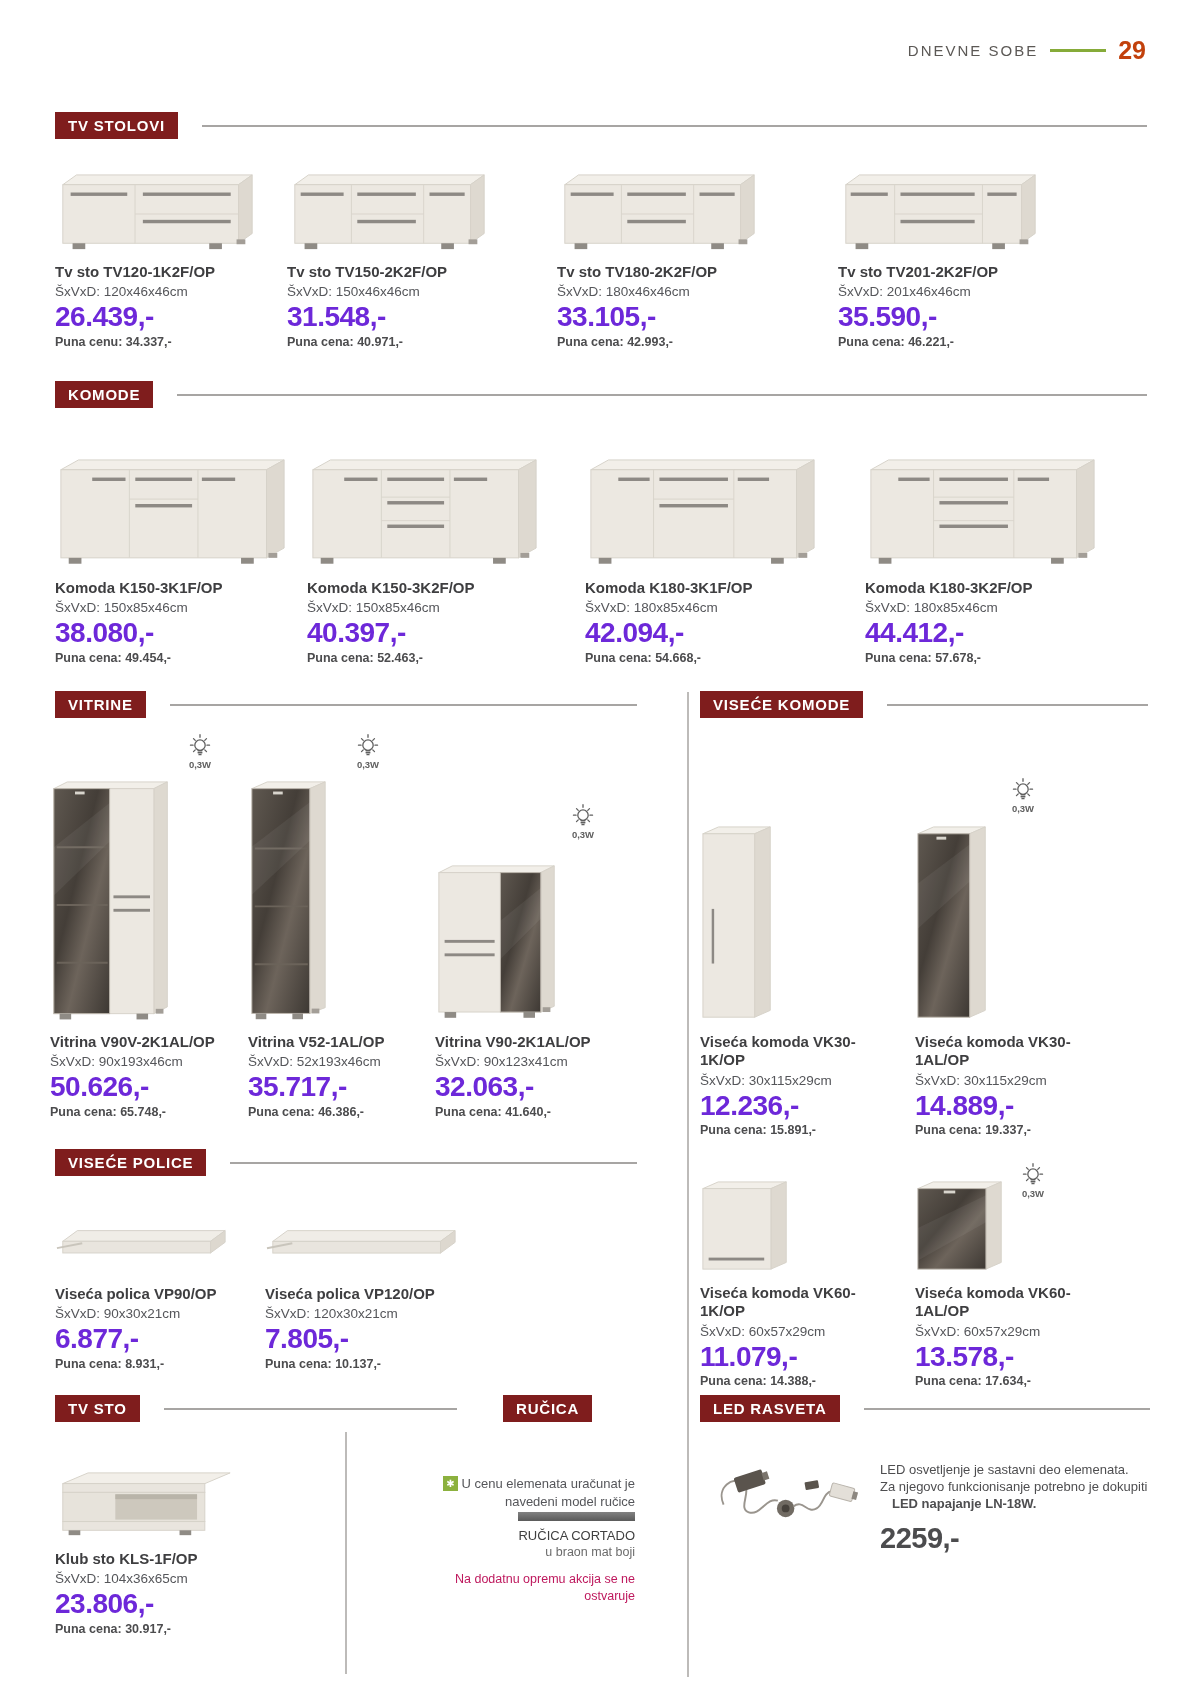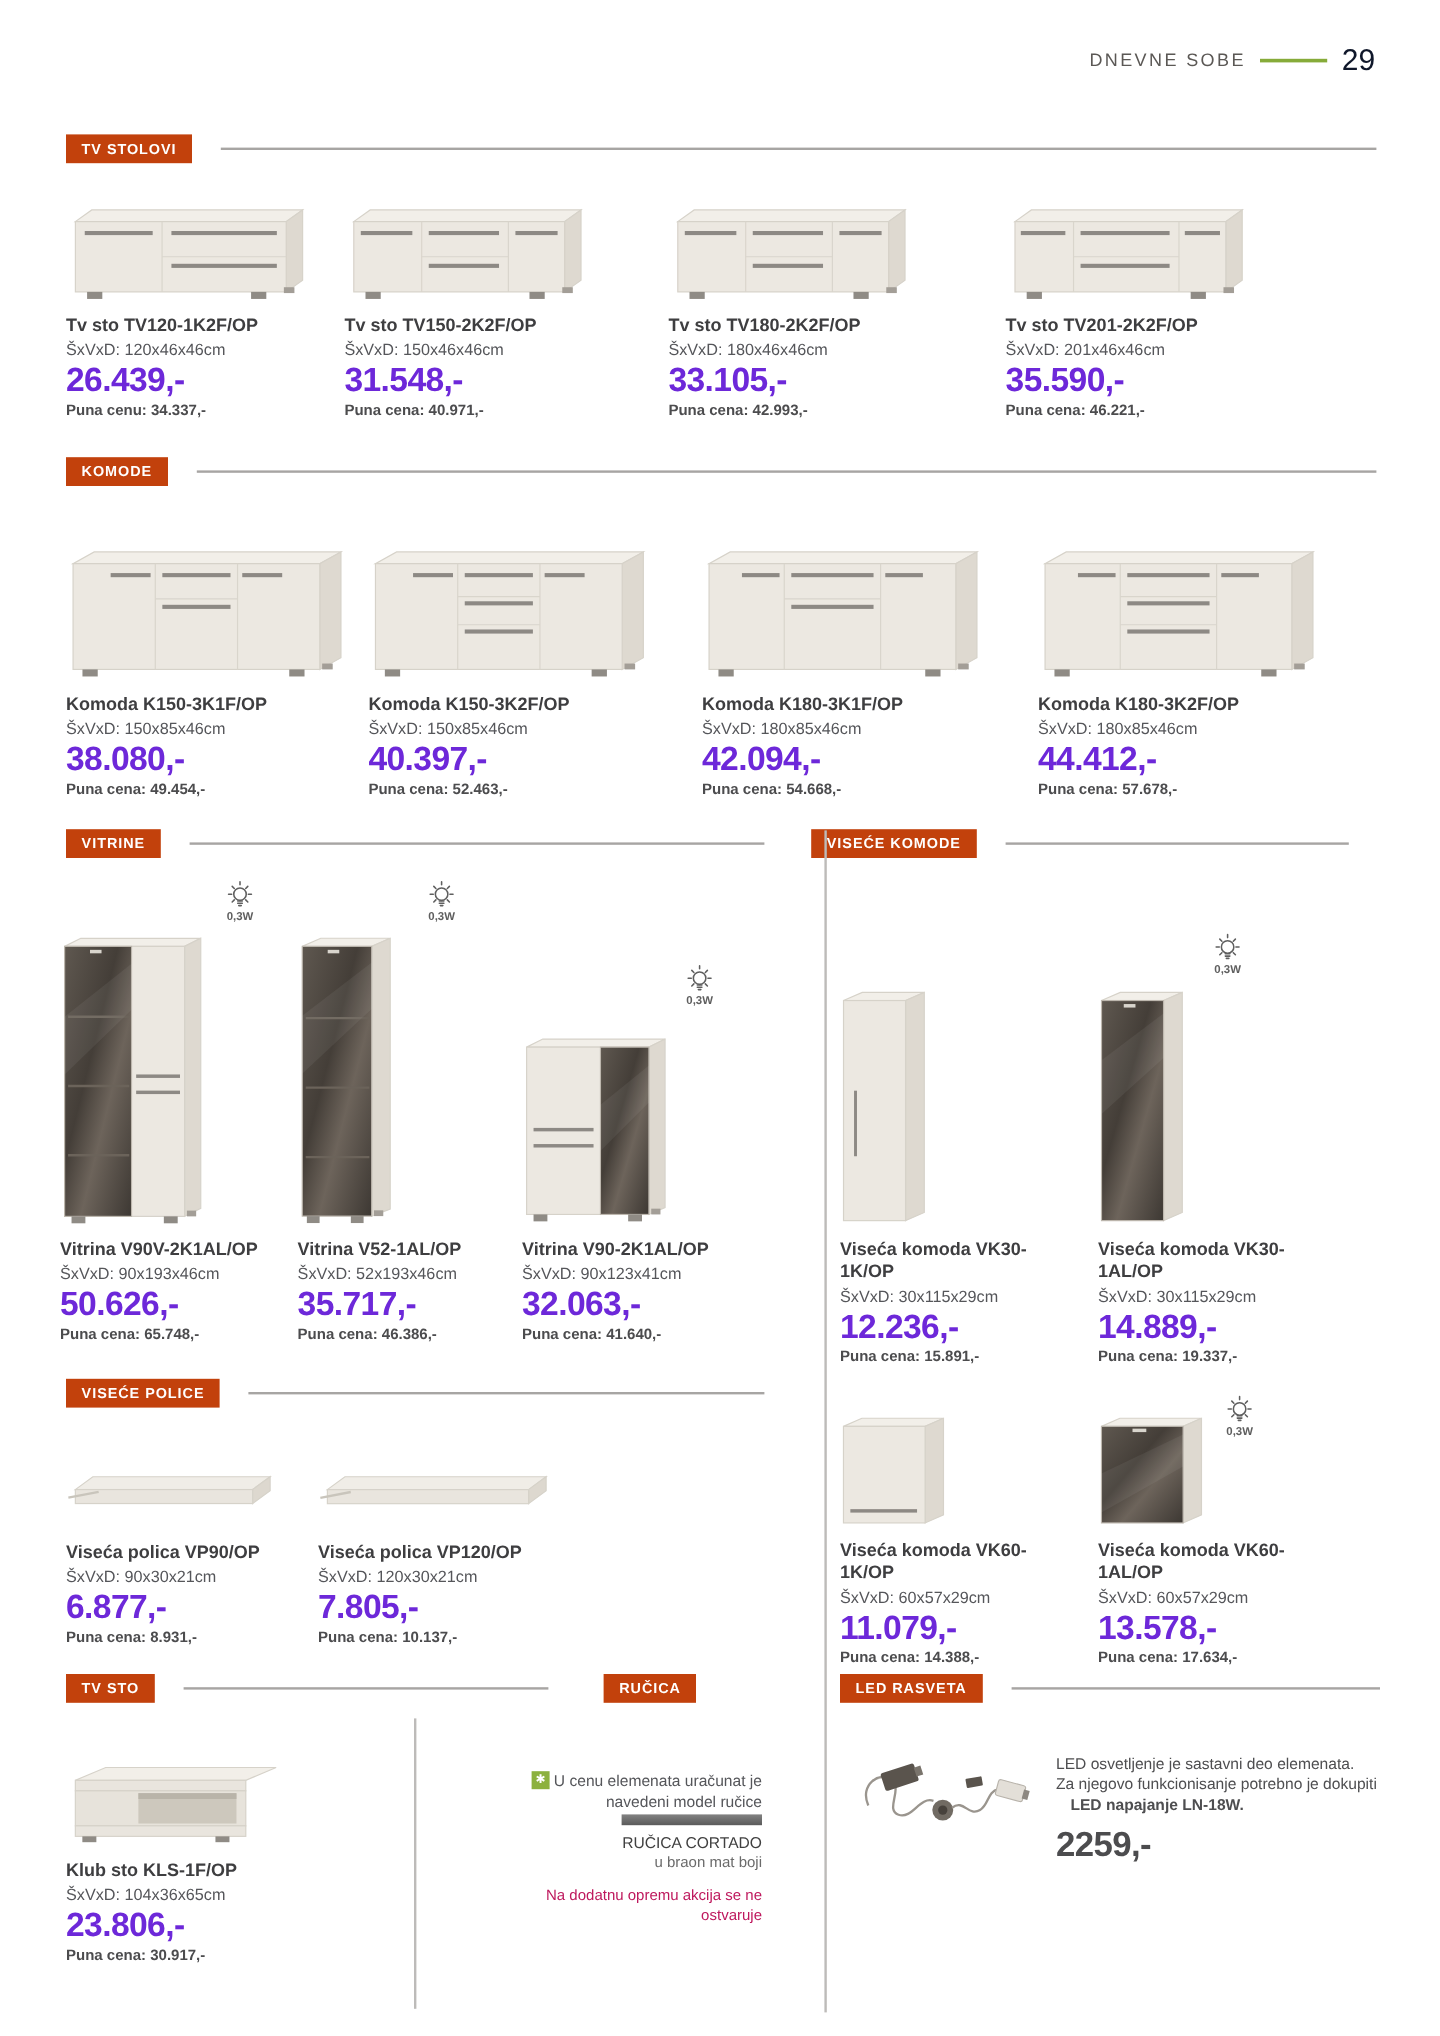--- a/index.html
+++ b/index.html
@@ -2,24 +2,24 @@
 <html><head>
 <meta charset="utf-8">
 <style>
   html,body{margin:0;padding:0;background:#fff;}
   .page{position:relative;width:1200px;height:1697px;background:#ffffff;
         font-family:"Liberation Sans",sans-serif;overflow:hidden;color:#4c4c4e;margin-top:20px;}
   
   .page-header{position:absolute;top:16px;right:54px;display:flex;align-items:center;}
   .crumb{font-size:15px;color:#5b5855;letter-spacing:2px;}
   .crumb-dash{width:56px;height:3px;background:#86ab39;margin:0 12px;}
-  .pagenum{font-size:25px;font-weight:400;color:#0f172a;}
+  .pagenum{font-size:25px;font-weight:700;color:#c2410c;}
   
   .sec-head{position:absolute;display:flex;align-items:center;}
-  .sec-label{background:#c2410c;color:#ffffff;font-size:12px;font-weight:700;
+  .sec-label{background:#7f1d1d;color:#ffffff;font-size:15px;font-weight:700;
              letter-spacing:.8px;padding:5px 13px;white-space:nowrap;}
   .sec-line{flex:1;height:2px;background:#a7a5a3;margin-left:24px;}
   
   .card{position:absolute;}
   .img-wrap{display:flex;align-items:flex-end;}
   .p-name{font-size:15px;font-weight:700;color:#3e3e40;line-height:1.22;margin-top:8px;}
   .p-dims{font-size:13.5px;color:#55565a;margin-top:3px;}
   .p-price{font-size:28px;font-weight:700;color:#6d28d9;line-height:1.1;margin-top:3px;letter-spacing:-.5px;}
   .p-full{font-size:12.5px;font-weight:700;color:#4c4c4e;margin-top:2px;}
   
@@ -72,21 +72,21 @@
     <span class="sec-line"></span>
   </div>
   <div class="sec-head" style="left:55px;top:361px;width:1092px">
     <span class="sec-label">KOMODE</span>
     <span class="sec-line"></span>
   </div>
   <div class="sec-head" style="left:55px;top:671px;width:582px">
     <span class="sec-label">VITRINE</span>
     <span class="sec-line"></span>
   </div>
-  <div class="sec-head" style="left:676px;top:671px;width:448px">
+  <div class="sec-head" style="left:700px;top:671px;width:448px">
     <span class="sec-label">VISEĆE KOMODE</span>
     <span class="sec-line"></span>
   </div>
   <div class="sec-head" style="left:55px;top:1129px;width:582px">
     <span class="sec-label">VISEĆE POLICE</span>
     <span class="sec-line"></span>
   </div>
   <div class="sec-head" style="left:55px;top:1375px;width:402px">
     <span class="sec-label">TV STO</span>
     <span class="sec-line"></span>

